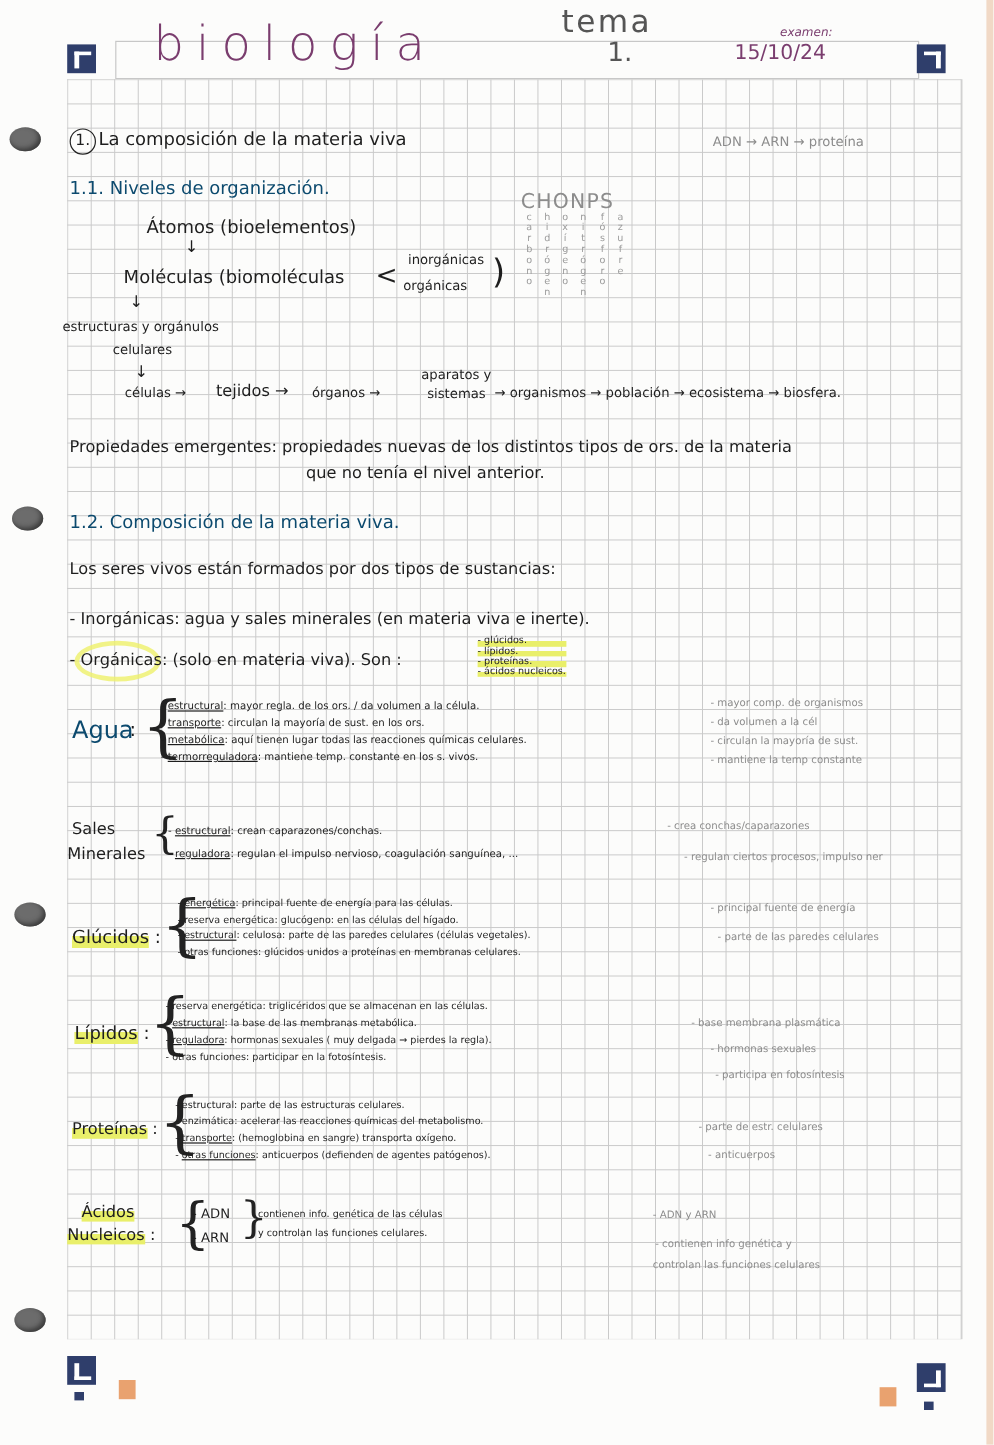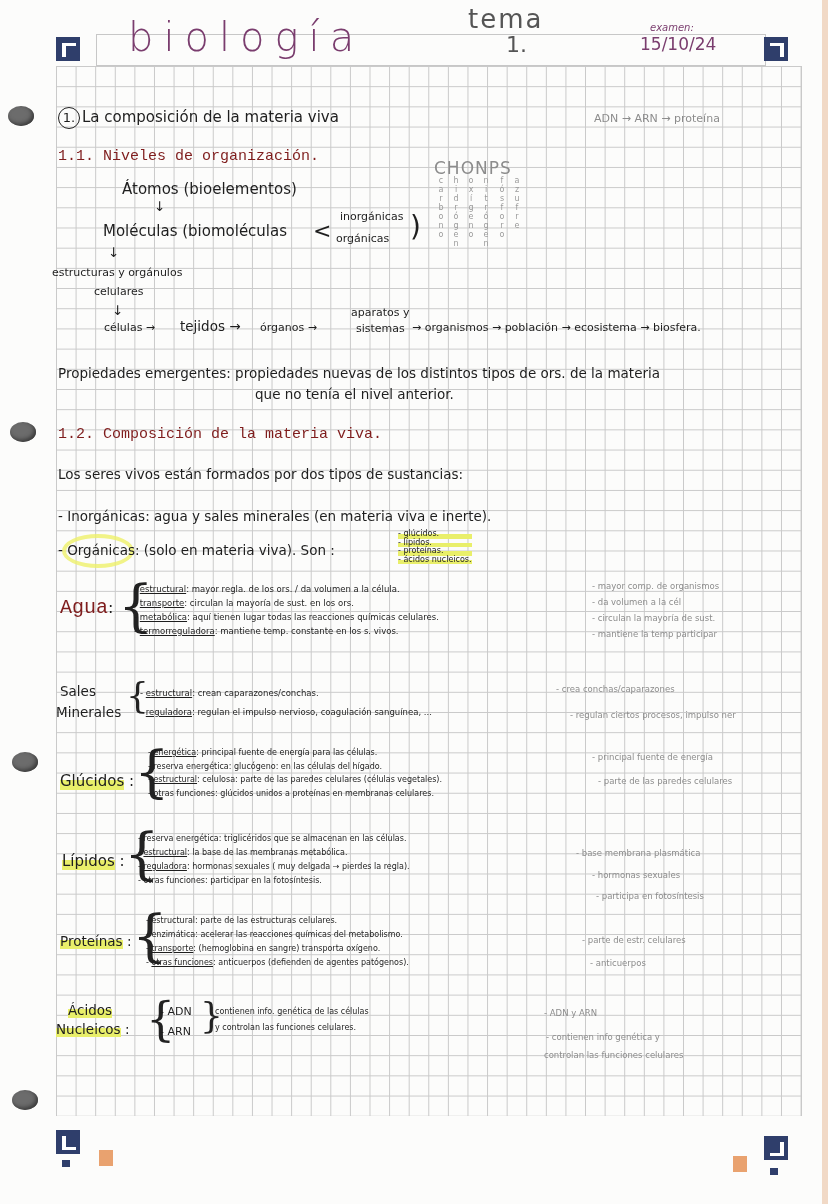--- a/index.html
+++ b/index.html
@@ -20,21 +20,21 @@
   .corner.br::after{border-left:none;border-top:none;border-right-width:4px;}
   .mini-sq{position:absolute;width:8px;height:7px;background:#2f3e6b;}
   .orange-sq{position:absolute;width:14px;height:16px;background:#e9a26f;}
   .hole{position:absolute;width:26px;height:20px;border-radius:50%;background:#6c6c6c;box-shadow:inset -2px -2px 4px #3a3a3a;}
   .hw{position:absolute;white-space:nowrap;font-family:"DejaVu Sans",sans-serif;}
   .title{font-family:"DejaVu Sans",sans-serif;font-weight:300;letter-spacing:10px;color:#7a3d6e;font-size:40px;}
   .tema{font-size:26px;color:#555;letter-spacing:2px;}
   .tema-num{font-size:22px;color:#555;}
   .exam-label{font-size:10px;color:#7a3d6e;font-style:italic;}
   .exam-date{font-size:17px;color:#7a3d6e;}
-  .blue{color:#7f1d1d;font-family:Liberation Mono, monospace;}
+  .blue{color:#0c4a6e;}
   .gray{color:#8c8c8c;}
   .s16{font-size:15px;} .s14{font-size:13.5px;} .s12{font-size:11px;} .s10{font-size:8.5px;} .s9{font-size:8px;}
   .hl{background:linear-gradient(transparent 45%, #e9ef6a 45%);}
   .circle-num{display:inline-block;border:1.5px solid #222;border-radius:50%;width:20px;height:20px;line-height:20px;text-align:center;font-size:13px;margin-right:2px;}
   .brace{position:absolute;font-family:"DejaVu Serif",serif;color:#222;}
   .yellow-ring{position:absolute;border:4px solid #eef06a;border-radius:50%;opacity:.8;}
   .underline{text-decoration:underline;}
   .chonps-col{position:absolute;font-size:8px;color:#9a9a9a;line-height:9px;width:8px;text-align:center;}
 </style>
 </head>
@@ -56,21 +56,21 @@
 
   <div class="hole" style="left:8px;top:106px;"></div>
   <div class="hole" style="left:10px;top:422px;"></div>
   <div class="hole" style="left:12px;top:752px;"></div>
   <div class="hole" style="left:12px;top:1090px;"></div>
 
   <div class="hw title" style="left:128px;top:14px;">biología</div>
   <div class="hw tema" style="left:468px;top:4px;">tema</div>
   <div class="hw tema-num" style="left:506px;top:32px;">1.</div>
   <div class="hw exam-label" style="left:650px;top:22px;">examen:</div>
-  <div class="hw exam-date" style="left:640px;top:34px;">15/10/24</div>
+  <div class="hw exam-date" style="left:612px;top:34px;">15/10/24</div>
 
   <div class="hw s16" style="left:58px;top:107px;">
     <span class="circle-num">1.</span><span>La composición de la materia viva</span>
   </div>
   <div class="hw gray s12" style="left:594px;top:112px;">ADN → ARN → proteína</div>
 
   <div class="hw blue s16" style="left:58px;top:148px;">1.1. Niveles de organización.</div>
   <div class="hw s16" style="left:122px;top:180px;">Átomos (bioelementos)</div>
   <div class="hw s14" style="left:154px;top:198px;">↓</div>
   <div class="hw s16" style="left:103px;top:222px;">Moléculas (biomoléculas</div>
@@ -118,21 +118,21 @@
   <div class="hw s10" style="left:134px;top:582px;line-height:14px;">
     <div>- <span class="underline">estructural</span><span>: mayor regla. de los ors. / da volumen a la célula.</span></div>
     <div>- <span class="underline">transporte</span><span>: circulan la mayoría de sust. en los ors.</span></div>
     <div>- <span class="underline">metabólica</span><span>: aquí tienen lugar todas las reacciones químicas celulares.</span></div>
     <div>- <span class="underline">termorreguladora</span><span>: mantiene temp. constante en los s. vivos.</span></div>
   </div>
   <div class="hw gray s10" style="left:592px;top:578px;line-height:16px;">
     <div>- mayor comp. de organismos</div>
     <div>- da volumen a la cél</div>
     <div>- circulan la mayoría de sust.</div>
-    <div>- mantiene la temp participar</div>
+    <div>- mantiene la temp constante</div>
   </div>
 
   <div class="hw s14" style="left:60px;top:683px;">Sales</div>
   <div class="hw s14" style="left:56px;top:704px;">Minerales</div>
   <div class="brace" style="left:126px;top:678px;font-size:36px;line-height:36px;">{</div>
   <div class="hw s10" style="left:140px;top:684px;line-height:19px;">
     <div>- <span class="underline">estructural</span><span>: crean caparazones/conchas.</span></div>
     <div>- <span class="underline">reguladora</span><span>: regulan el impulso nervioso, coagulación sanguínea, ...</span></div>
   </div>
   <div class="hw gray s10" style="left:556px;top:684px;">- crea conchas/caparazones</div>

